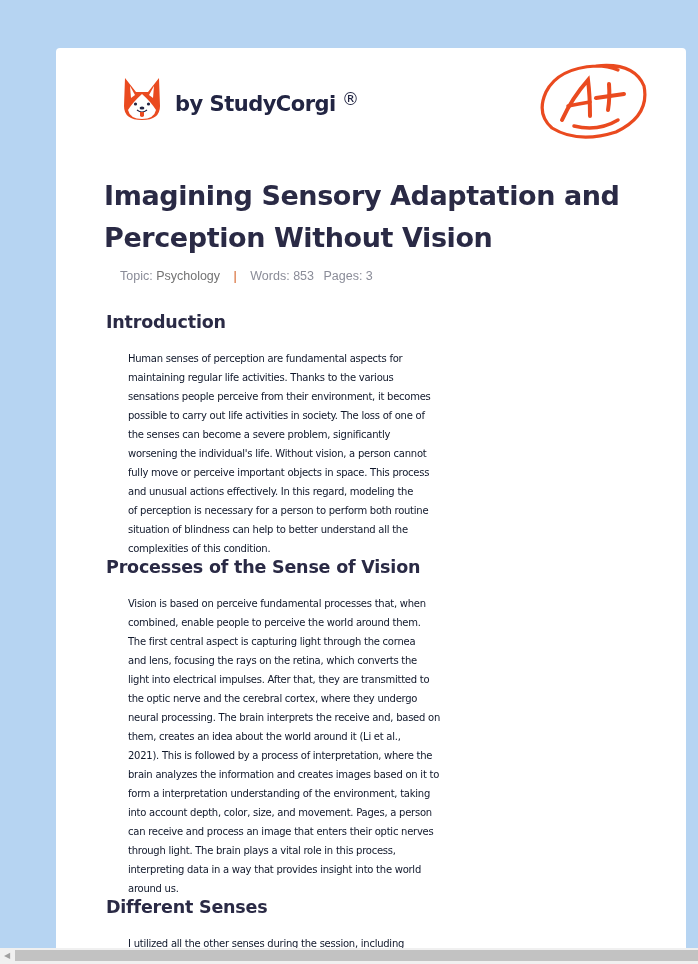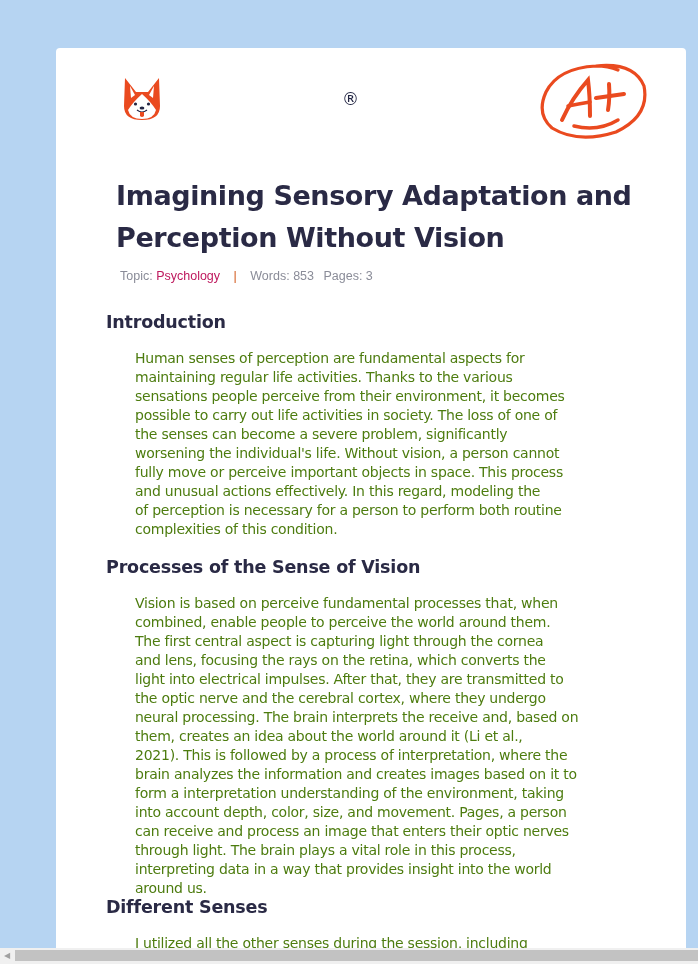--- a/index.html
+++ b/index.html
@@ -17,40 +17,40 @@
   .brand {
     position: absolute; left: 119px; top: 44px;
     font-family: "DejaVu Sans", sans-serif; font-weight: bold; font-size: 21px;
     color: #222543; letter-spacing: -0.5px;
   }
   .reg {
     position: absolute; left: 286px; top: 41px; font-size: 17px; color: #222543;
   }
   .grade { position: absolute; left: 482px; top: 10px; }
   .title {
-    position: absolute; left: 60px; top: 127px; width: 520px;
+    position: absolute; left: 48px; top: 127px; width: 520px;
     font-family: "DejaVu Sans", sans-serif; font-weight: bold; font-size: 27px;
     line-height: 42px; color: #2a2a45; letter-spacing: -0.4px; margin: 0;
   }
   .meta {
     position: absolute; left: 64px; top: 221px; font-size: 12.5px; color: #8a8c98;
     font-family: "Liberation Sans", sans-serif; white-space: nowrap;
   }
-  .meta .topic-val { color: #be185d; }
+  .meta .topic-val { color: #737373; }
   .meta .sep { color: #d35a1e; margin: 0 10px; }
   .meta .pages { margin-left: 6px; }
   .h2 {
     position: absolute; left: 50px; margin: 0;
     font-family: "DejaVu Sans", sans-serif; font-weight: bold; font-size: 17.5px;
     color: #2a2a45; letter-spacing: -0.2px; white-space: nowrap;
   }
   .para {
-    position: absolute; left: 79px; width: 520px; margin: 0;
-    font-family: "DejaVu Sans", sans-serif; font-size: 14px; line-height: 19px;
-    color: #4d7c0f; letter-spacing: -0.25px;
+    position: absolute; left: 72px; width: 520px; margin: 0;
+    font-family: "DejaVu Sans", sans-serif; font-size: 10px; line-height: 19px;
+    color: #0f172a; letter-spacing: -0.25px;
   }
   .para .line { display: block; white-space: nowrap; }
   .hscroll {
     position: absolute; left: 0; top: 948px; width: 698px; height: 16px;
     background: #f0f0f0;
   }
   .hscroll .arrow {
     position: absolute; left: 2px; top: 3px; width: 10px; height: 10px;
     font-size: 8px; color: #a0a0a0; line-height: 10px; text-align: center;
   }
@@ -70,20 +70,21 @@
       <path d="M8 10 L13 19 L9 22 Z" fill="#ffffff"></path>
       <path d="M32 10 L27 19 L31 22 Z" fill="#ffffff"></path>
       <path d="M20 18 Q11 26 6 34 Q8 43 20 43 Q32 43 34 34 Q29 26 20 18 Z" fill="#ffffff"></path>
       <circle cx="13.5" cy="28" r="1.6" fill="#222543"></circle>
       <circle cx="26.5" cy="28" r="1.6" fill="#222543"></circle>
       <ellipse cx="20" cy="32" rx="2.4" ry="1.6" fill="#222543"></ellipse>
       <path d="M15 34 Q20 38 25 34" stroke="#222543" stroke-width="1.2" fill="none"></path>
       <path d="M18 36 L22 36 L22 40 Q20 42 18 40 Z" fill="#ea4a1f"></path>
     </svg>
   </div>
+  <div class="brand">by StudyCorgi</div>
   <div class="reg">®</div>
 
   <div class="grade">
     <svg width="112" height="86" viewBox="0 0 112 86">
       <path d="M58 8 Q96 4 106 28 Q112 58 78 74 Q40 86 14 70 Q-2 56 8 34 Q20 10 58 8 Q70 8 80 12" stroke="#ea4a1f" stroke-width="3.2" fill="none" stroke-linecap="round"></path>
       <path d="M24 62 Q34 40 50 22 Q52 38 52 58" stroke="#ea4a1f" stroke-width="4" fill="none" stroke-linecap="round"></path>
       <path d="M30 48 Q40 46 52 44" stroke="#ea4a1f" stroke-width="3.5" fill="none" stroke-linecap="round"></path>
       <path d="M58 40 Q72 38 86 36" stroke="#ea4a1f" stroke-width="4" fill="none" stroke-linecap="round"></path>
       <path d="M71 26 Q72 40 70 52" stroke="#ea4a1f" stroke-width="4" fill="none" stroke-linecap="round"></path>
       <path d="M36 68 Q60 74 80 62" stroke="#ea4a1f" stroke-width="3.5" fill="none" stroke-linecap="round"></path>
@@ -107,20 +108,21 @@
   <p class="para" style="top:301px">
     <span class="line">Human senses of perception are fundamental aspects for</span>
     <span class="line">maintaining regular life activities. Thanks to the various</span>
     <span class="line">sensations people perceive from their environment, it becomes</span>
     <span class="line">possible to carry out life activities in society. The loss of one of</span>
     <span class="line">the senses can become a severe problem, significantly</span>
     <span class="line">worsening the individual's life. Without vision, a person cannot</span>
     <span class="line">fully move or perceive important objects in space. This process</span>
     <span class="line">and unusual actions effectively. In this regard, modeling the</span>
     <span class="line">of perception is necessary for a person to perform both routine</span>
+    <span class="line">situation of blindness can help to better understand all the</span>
     <span class="line">complexities of this condition.</span>
   </p>
 
   <h2 class="h2" style="top:509px">Processes of the Sense of Vision</h2>
   <p class="para" style="top:546px">
     <span class="line">Vision is based on perceive fundamental processes that, when</span>
     <span class="line">combined, enable people to perceive the world around them.</span>
     <span class="line">The first central aspect is capturing light through the cornea</span>
     <span class="line">and lens, focusing the rays on the retina, which converts the</span>
     <span class="line">light into electrical impulses. After that, they are transmitted to</span>

